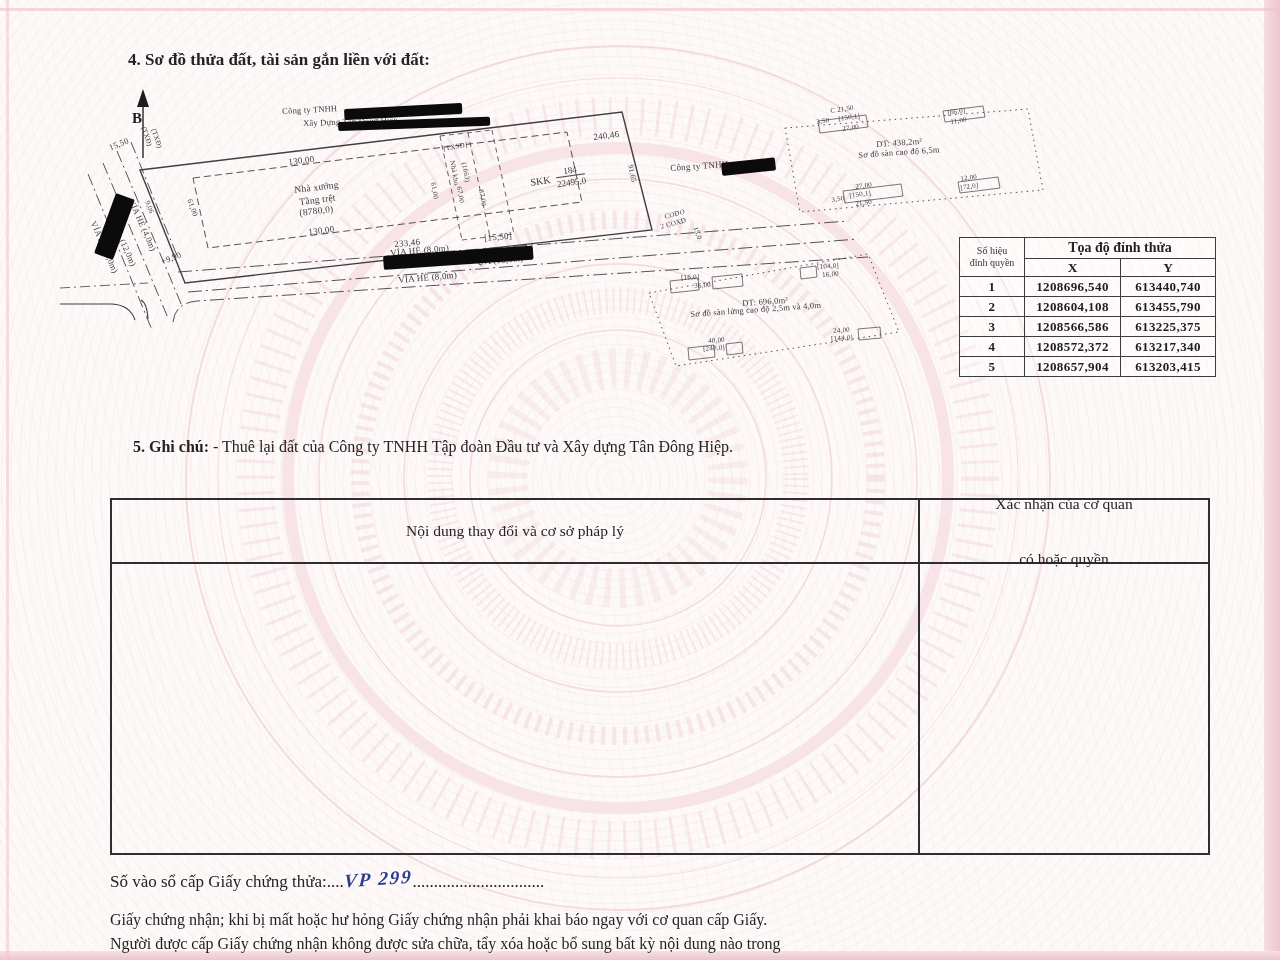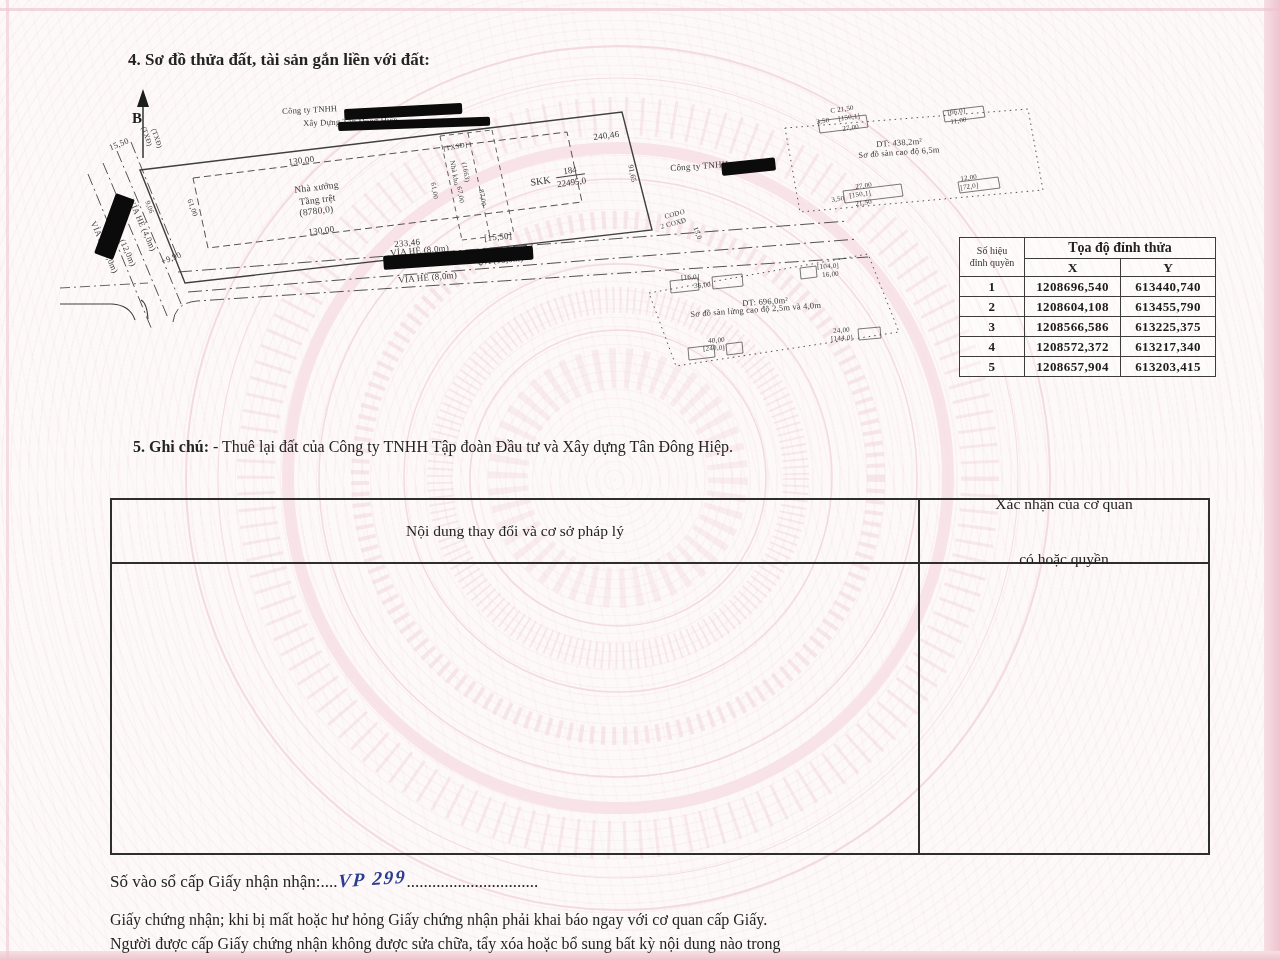--- a/index.html
+++ b/index.html
@@ -278,19 +278,19 @@
     <div class="c1">Nội dung thay đổi và cơ sở pháp lý</div>
     <div class="c2">
       <span>Xác nhận của cơ quan</span>
       <span>có hoặc quyền</span>
     </div>
   </div>
   <div class="vline"></div>
 </div>
 
 <div id="registry">
-  <span>Số vào sổ cấp Giấy nhận nhận:</span><span>....</span><span class="hand">VP 299</span><span>...............................</span>
+  <span>Số vào sổ cấp Giấy chứng thửa:</span><span>....</span><span class="hand">VP 299</span><span>...............................</span>
 </div>
 
 <div id="footer">
   <div>Giấy chứng nhận; khi bị mất hoặc hư hỏng Giấy chứng nhận phải khai báo ngay với cơ quan cấp Giấy.</div>
   <div>Người được cấp Giấy chứng nhận không được sửa chữa, tẩy xóa hoặc bổ sung bất kỳ nội dung nào trong</div>
 </div>
 
 </body></html>

